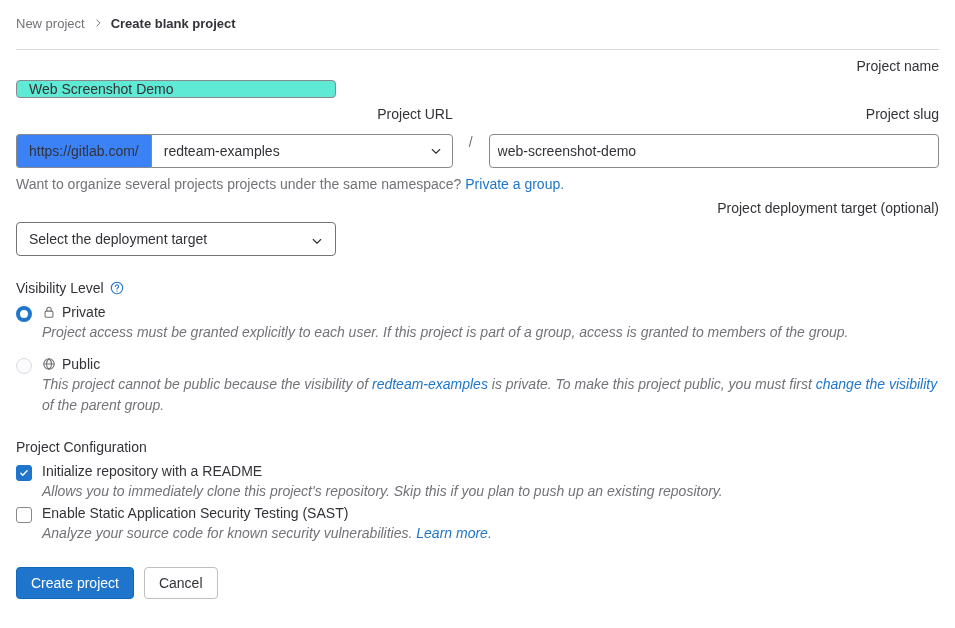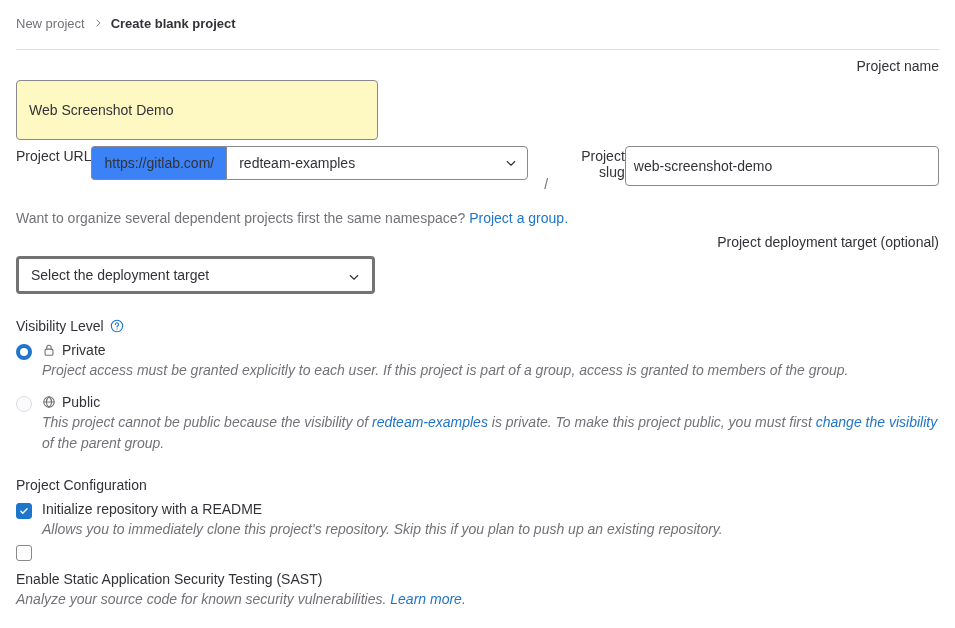--- a/index.html
+++ b/index.html
@@ -32,36 +32,36 @@
     }
     .label-heading {
       font-size: 14px;
       font-weight: 400;
       color: #333238;
       margin-top: 8px;
       margin-bottom: 6px;
       text-align: right;
     }
     .text-input {
-      width: 362px;
-      padding: 21px 12px;
+      width: 320px;
+      padding: 0 12px;
       border: 1px solid #89888d;
       border-radius: 4px;
       font-size: 14px;
       color: #333238;
-      background: #fef9c3;
+      background: #5eead4;
     }
     .url-row {
       display: flex;
       gap: 12px;
       align-items: flex-start;
     }
     .url-left, .url-right {
       display: flex;
-      flex-direction: row;
+      flex-direction: column;
     }
     .url-left {
       flex: 0 0 auto;
     }
     .url-right {
       flex: 1;
     }
     .input-group {
       display: flex;
       align-items: stretch;
@@ -118,22 +118,22 @@
     .hint {
       font-size: 14px;
       color: #737278;
       margin-top: 8px;
     }
     .link {
       color: #1f75cb;
       cursor: pointer;
     }
     .select-deploy {
-      width: 359px;
-      border: 3px solid #737373;
+      width: 320px;
+      border: 1px solid #737373;
       border-radius: 4px;
       padding: 8px 12px;
       font-size: 14px;
       color: #333238;
       background: #fff;
       cursor: pointer;
       display: flex;
       align-items: flex-end;
       justify-content: space-between;
       position: relative;
@@ -219,21 +219,20 @@
       font-style: italic;
     }
     .lock-icon, .globe-icon {
       display: inline-flex;
       color: #737278;
     }
     .vis-section .radio-item + .radio-item {
       margin-top: 14px;
     }
     .config-section .check-item + .check-item {
-      flex-direction: column;
     }
     .buttons {
       display: flex;
       gap: 10px;
       margin-top: 24px;
     }
     .btn {
       padding: 7px 14px;
       border-radius: 4px;
       font-size: 14px;
@@ -288,21 +287,21 @@
     </div>
   </div>
   <div class="slash-sep">/</div>
   <div class="url-right">
     <div class="label-heading">Project slug</div>
     <input type="text" class="slug-input" value="web-screenshot-demo" style="">
   </div>
 </div>
 
 <div class="hint">
-  <span>Want to organize several dependent projects first the same namespace? </span><span class="link">Project a group.</span>
+  <span>Want to organize several projects projects under the same namespace? </span><span class="link">Private a group.</span>
 </div>
 
 <div class="label-heading">Project deployment target (optional)</div>
 <div class="select-deploy">
   <span>Select the deployment target</span>
   <span class="chev">
     <svg width="12" height="12" viewBox="0 0 16 16">
         <path d="M3 6l5 5 5-5" stroke="#333238" stroke-width="1.5" fill="none" stroke-linecap="round" stroke-linejoin="round"></path>
       </svg>
   </span>

